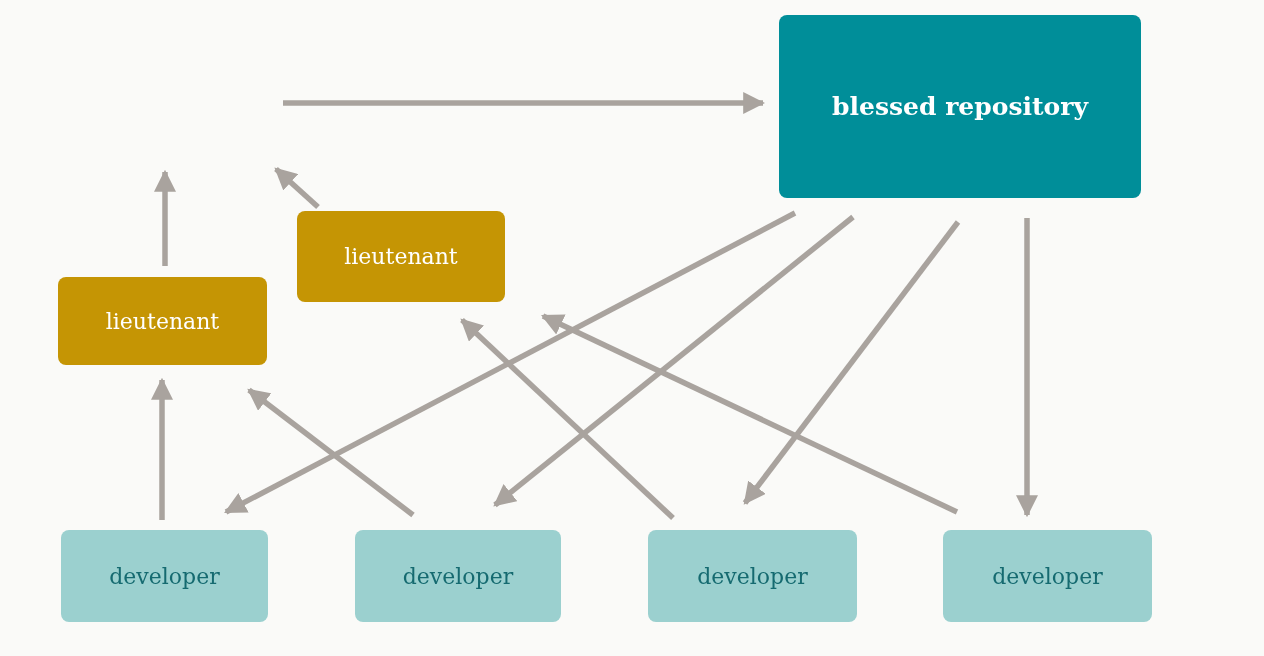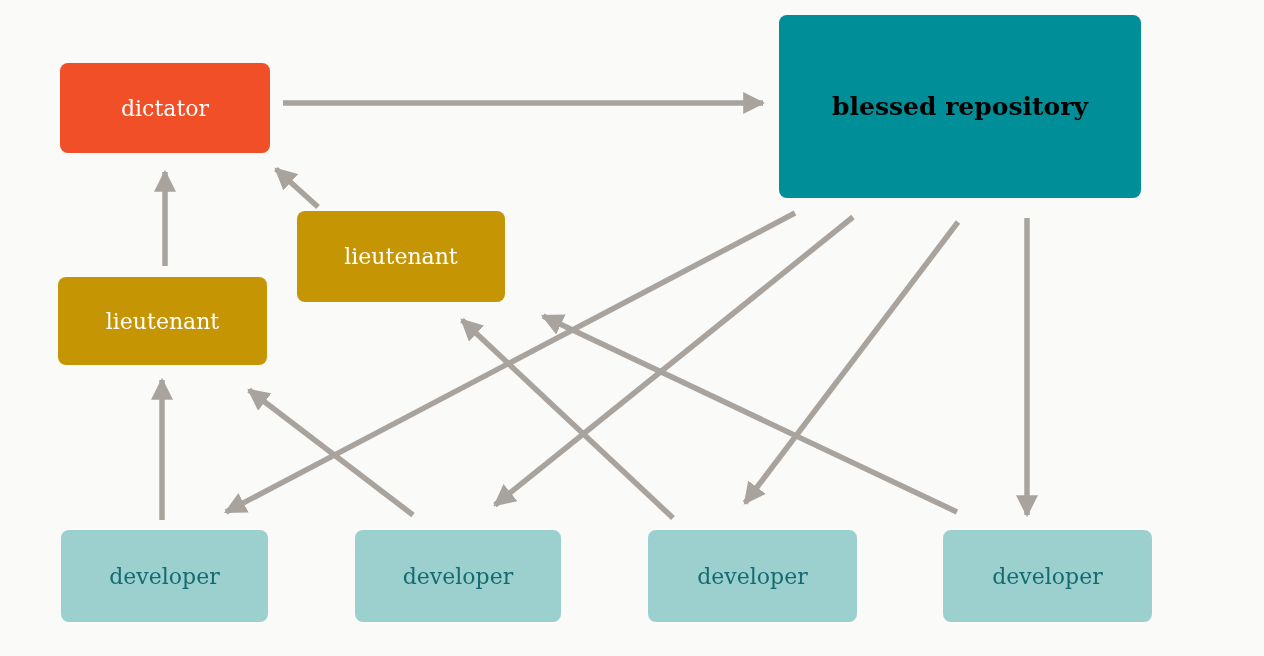--- a/index.html
+++ b/index.html
@@ -62,25 +62,22 @@
         <line x1="413" y1="515" x2="249" y2="390" stroke="#a9a39e" stroke-width="5.5" marker-end="url(#arrowhead)"></line>
         <line x1="673" y1="518" x2="462" y2="320" stroke="#a9a39e" stroke-width="5.5" marker-end="url(#arrowhead)"></line>
         <line x1="957" y1="512" x2="543" y2="316" stroke="#a9a39e" stroke-width="5.5" marker-end="url(#arrowhead)"></line>
         <line x1="795" y1="213" x2="226" y2="512" stroke="#a9a39e" stroke-width="5.5" marker-end="url(#arrowhead)"></line>
         <line x1="853" y1="217" x2="495" y2="505" stroke="#a9a39e" stroke-width="5.5" marker-end="url(#arrowhead)"></line>
         <line x1="958" y1="222" x2="745" y2="503" stroke="#a9a39e" stroke-width="5.5" marker-end="url(#arrowhead)"></line>
         <line x1="1027" y1="218" x2="1027" y2="515" stroke="#a9a39e" stroke-width="5.5" marker-end="url(#arrowhead)"></line>
       </g>
   </svg>
 
-  <div class="node node-dictator" style="background: rgb(241, 79, 40); color: rgb(255, 255, 255);">
-    <span>dictator</span>
-  </div>
 
-  <div class="node node-blessed" style="background: rgb(0, 142, 153); color: #000000;">
+  <div class="node node-blessed" style="background: rgb(0, 142, 153); color: #ffffff;">
     <span>blessed repository</span>
   </div>
 
   <div class="node node-lieutenant-2" style="background: rgb(197, 149, 4); color: rgb(255, 255, 255);">
     <span>lieutenant</span>
   </div>
 
   <div class="node node-lieutenant-1" style="background: rgb(197, 149, 4); color: rgb(255, 255, 255);">
     <span>lieutenant</span>
   </div>

